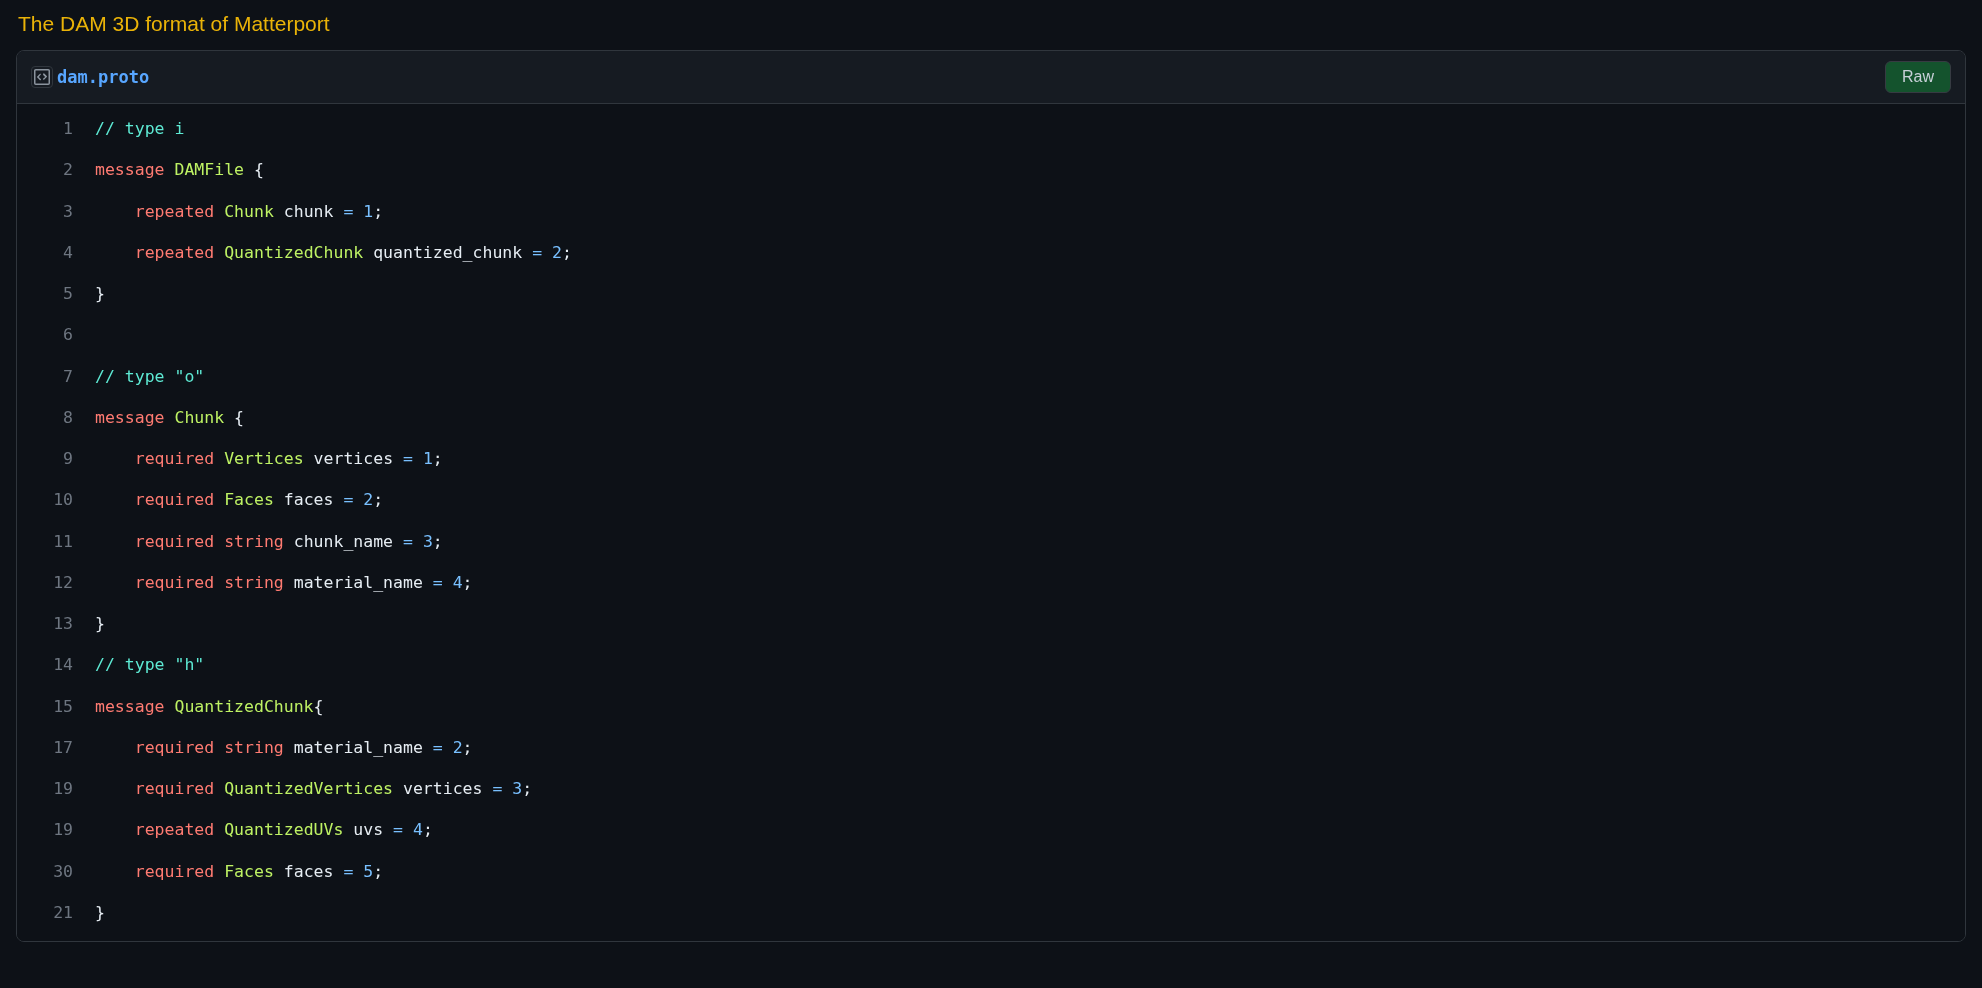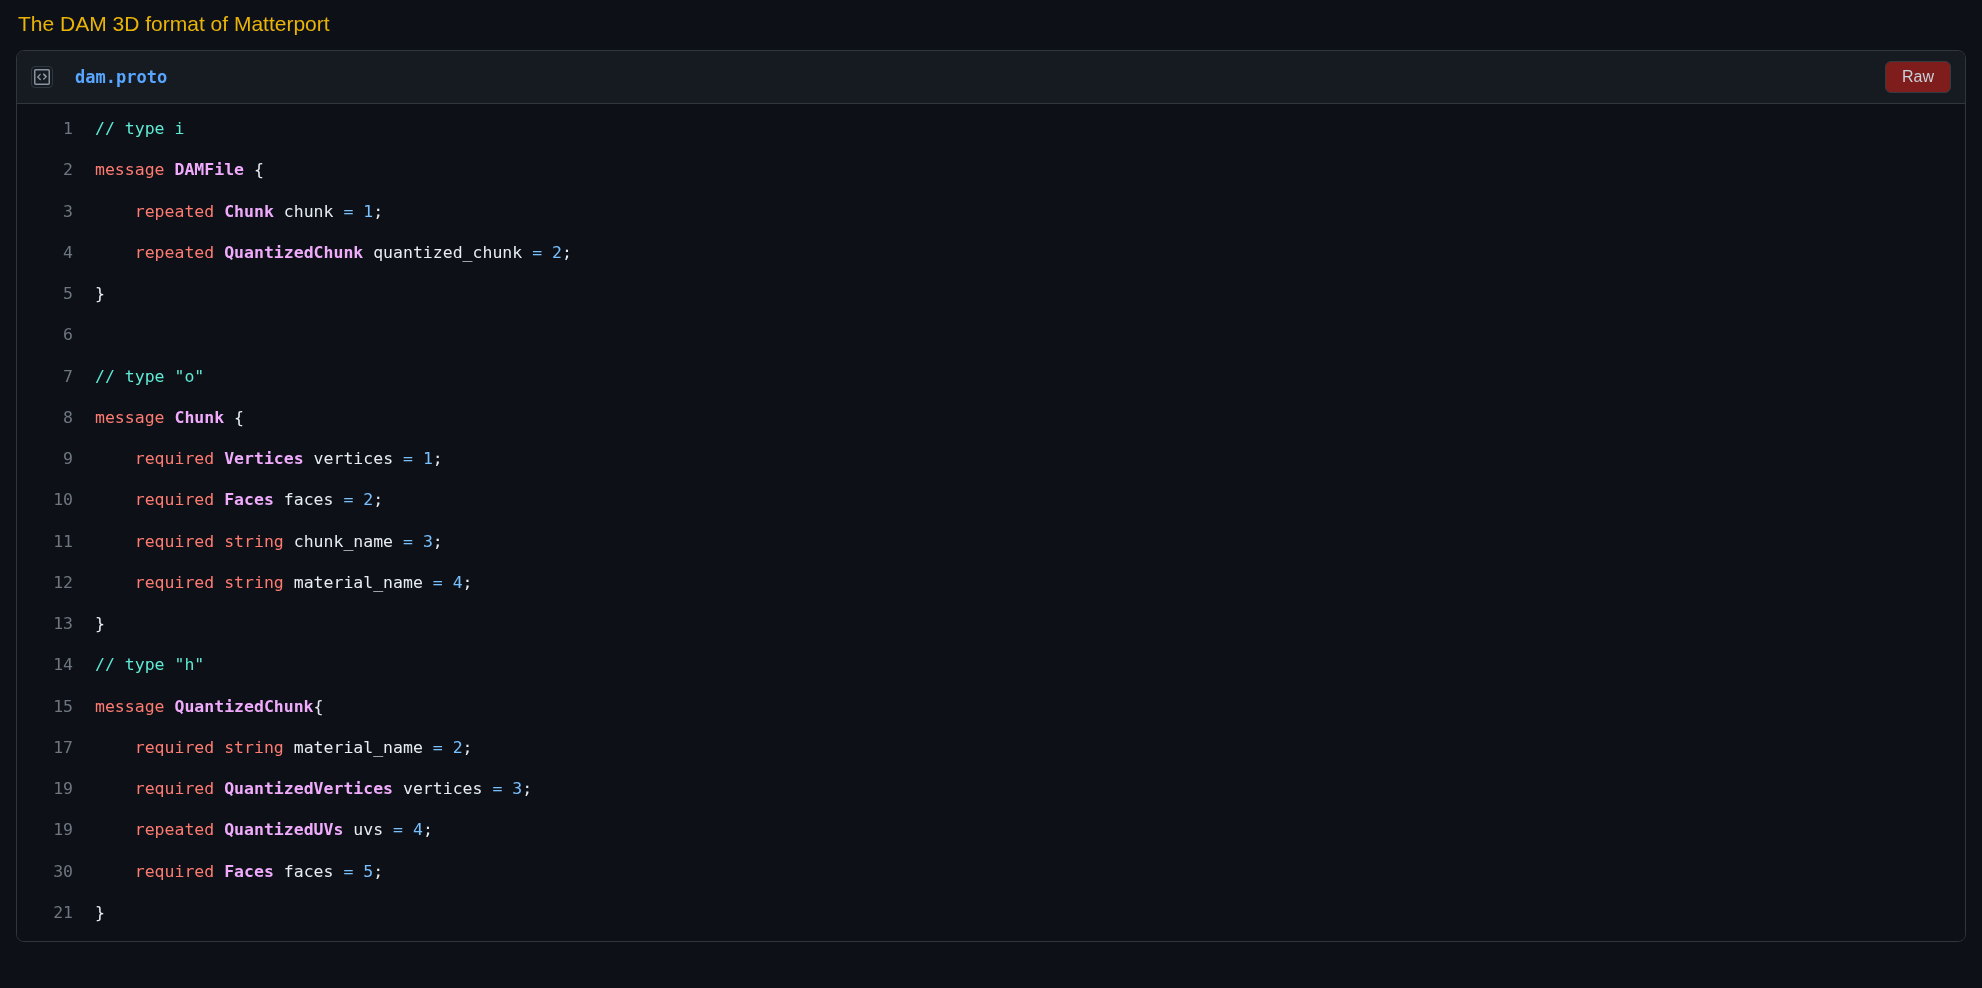--- a/index.html
+++ b/index.html
@@ -29,41 +29,41 @@
     display: flex;
     align-items: center;
     justify-content: space-between;
     background: #161b22;
     border-bottom: 1px solid #30363d;
     padding: 10px 14px;
   }
   .file-header-left {
     display: flex;
     align-items: center;
-    gap: 22px;
+    gap: 4px;
   }
   .code-icon {
     width: 22px;
     height: 22px;
     display: inline-flex;
     align-items: center;
     justify-content: center;
     color: #8b949e;
     border: 1px solid #30363d;
     border-radius: 4px;
   }
   .code-icon svg { width: 16px; height: 16px; fill: currentColor; }
   .file-name {
     color: #58a6ff;
     font-family: ui-monospace, SFMono-Regular, "SF Mono", Menlo, Consolas, monospace;
     font-size: 17px;
     font-weight: 600;
   }
   .raw-btn {
-    background: #7f1d1d;
+    background: #14532d;
     border: 1px solid #363b42;
     color: #c9d1d9;
     border-radius: 6px;
     padding: 6px 16px;
     font-size: 16px;
     cursor: pointer;
   }
   .code-area {
     background: #0d1117;
     font-family: ui-monospace, SFMono-Regular, "SF Mono", Menlo, Consolas, monospace;
@@ -83,21 +83,21 @@
     padding-right: 22px;
     user-select: none;
     flex-shrink: 0;
   }
   .line-content {
     flex: 1;
     color: #e6edf3;
   }
   .tok-comment { color: #5eead4; }
   .tok-keyword { color: #ff7b72; }
-  .tok-type    { color: #f0abfc; font-weight: bold; }
+  .tok-type    { color: #bef264; }
   .tok-ident   { color: #e6edf3; }
   .tok-op      { color: #79c0ff; }
   .tok-num     { color: #79c0ff; }
   .tok-punct   { color: #e6edf3; }
 </style>
 </head>
 <body>
 
 <div class="container">
   <div class="title">The DAM 3D format of Matterport</div>

